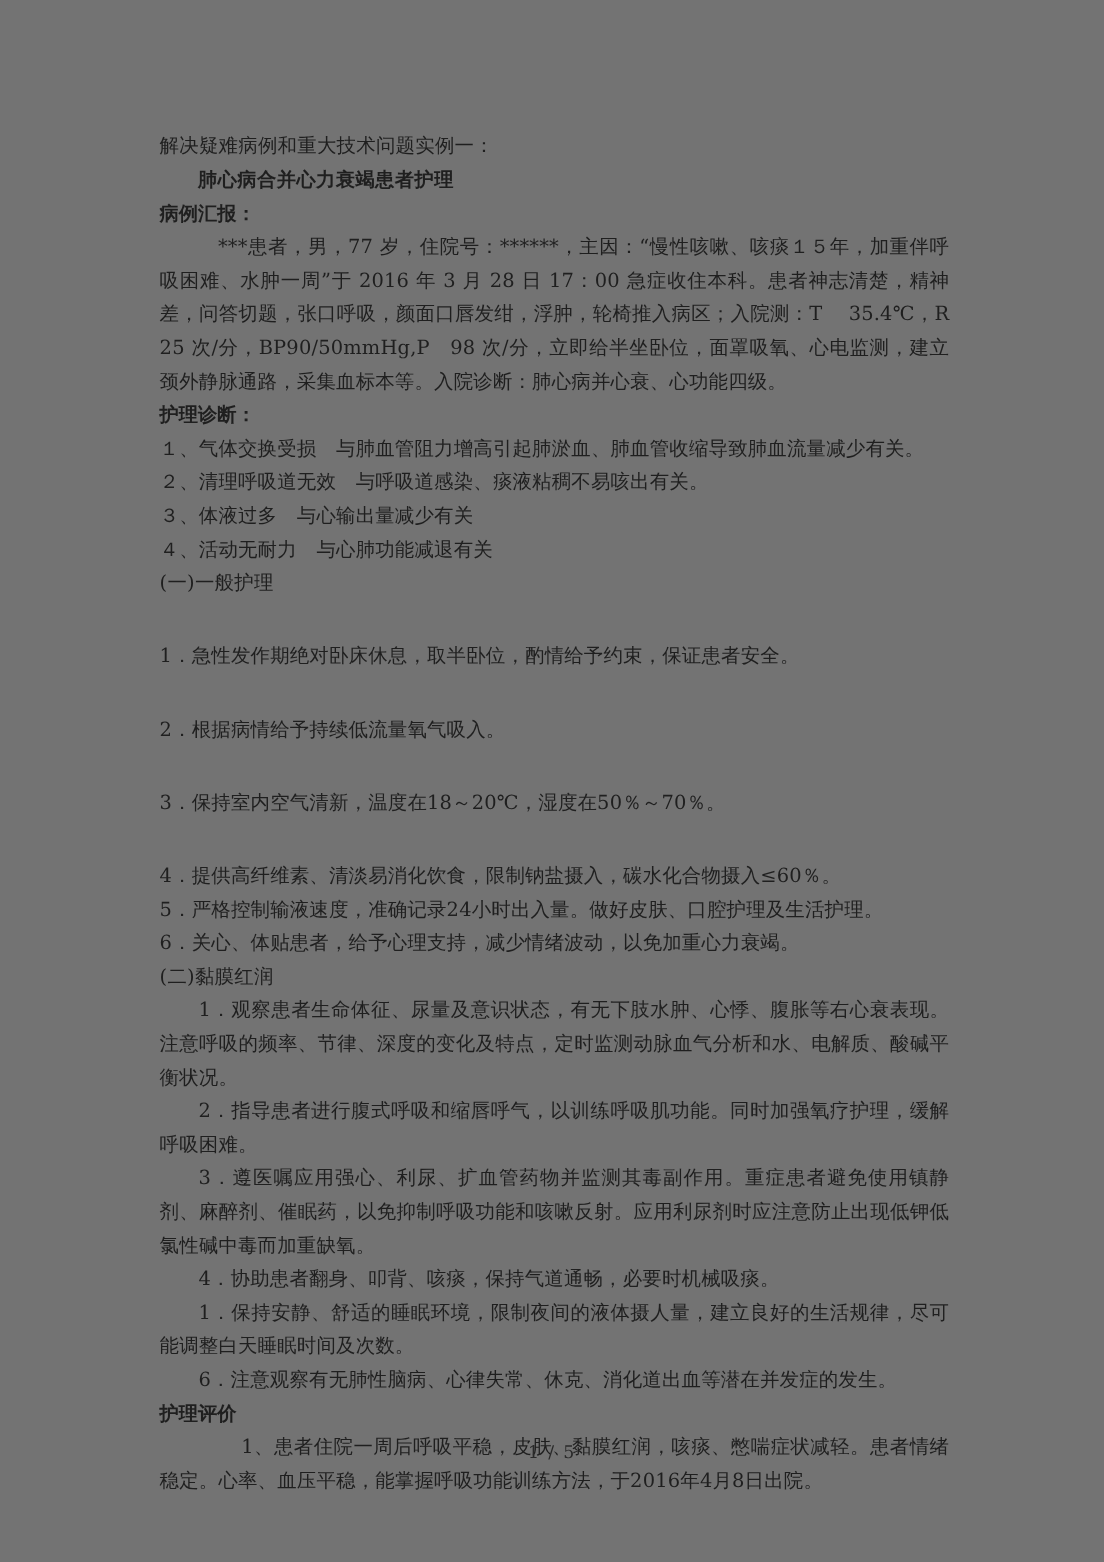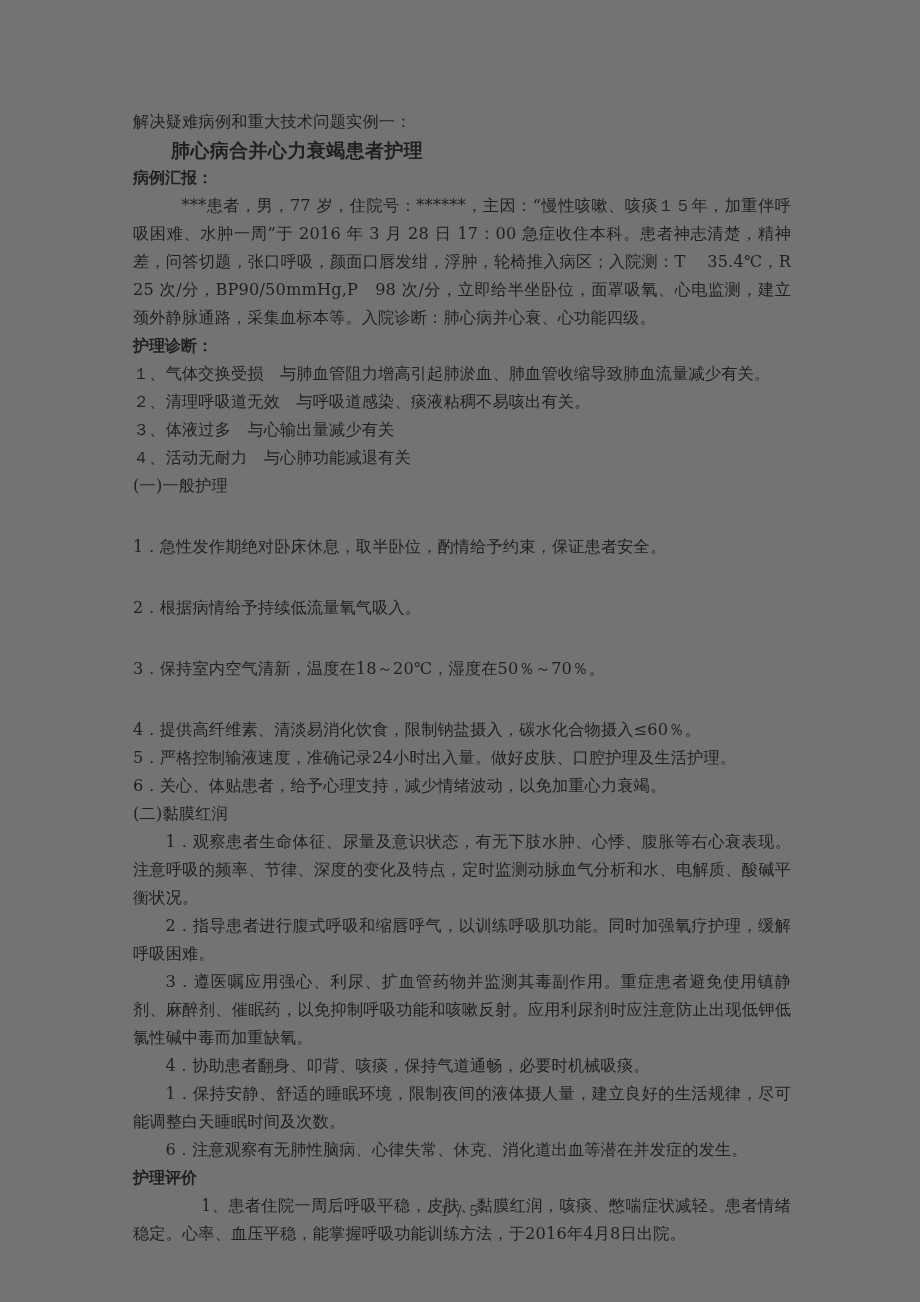--- a/index.html
+++ b/index.html
@@ -34,21 +34,21 @@
   }
   .bold {
     font-weight: bold;
     font-family: "DejaVu Sans", "Liberation Sans", sans-serif;
     font-size: 16px;
     letter-spacing: 0px;
   }
   .title-line {
     font-weight: bold;
     font-family: "DejaVu Sans", "Liberation Sans", sans-serif;
-    font-size: 19px;
+    font-size: 16px;
     letter-spacing: 0.4px;
   }
   .para {
     font-size: 16.2px;
     line-height: 28px;
     letter-spacing: 0.15px;
     text-align: justify;
     text-justify: inter-ideograph;
     word-break: break-all;
     color: #1f1f1f;

